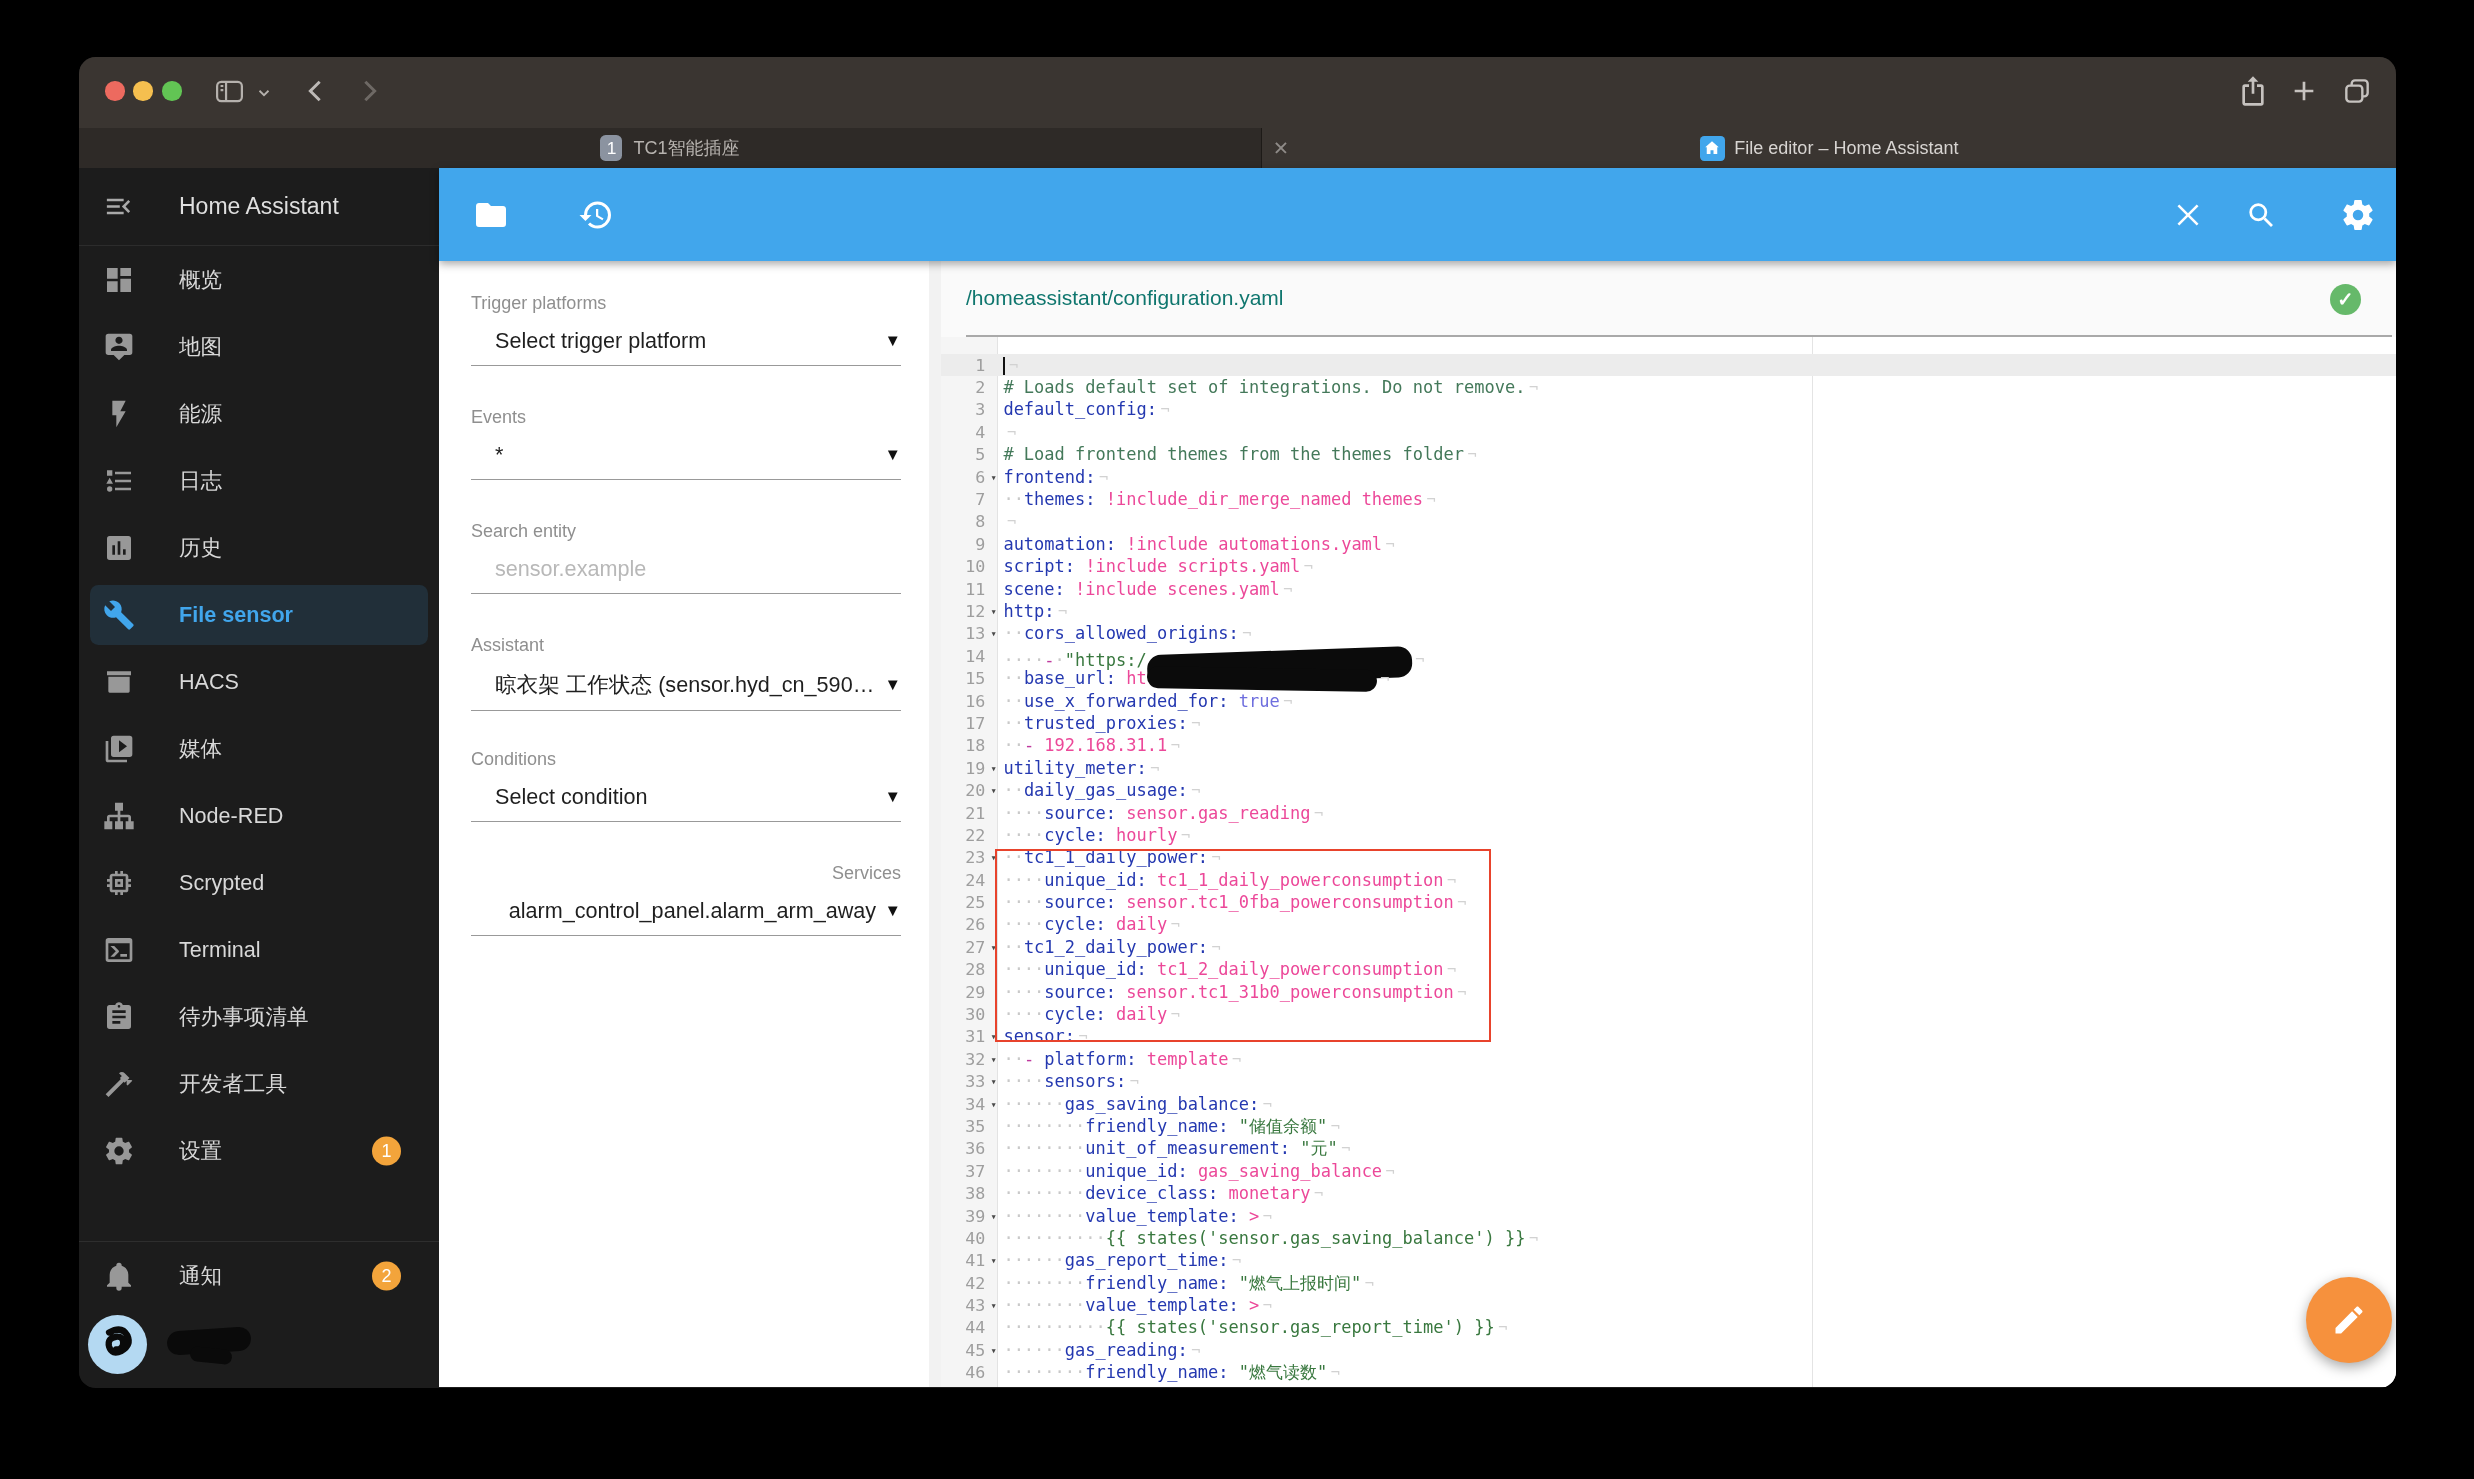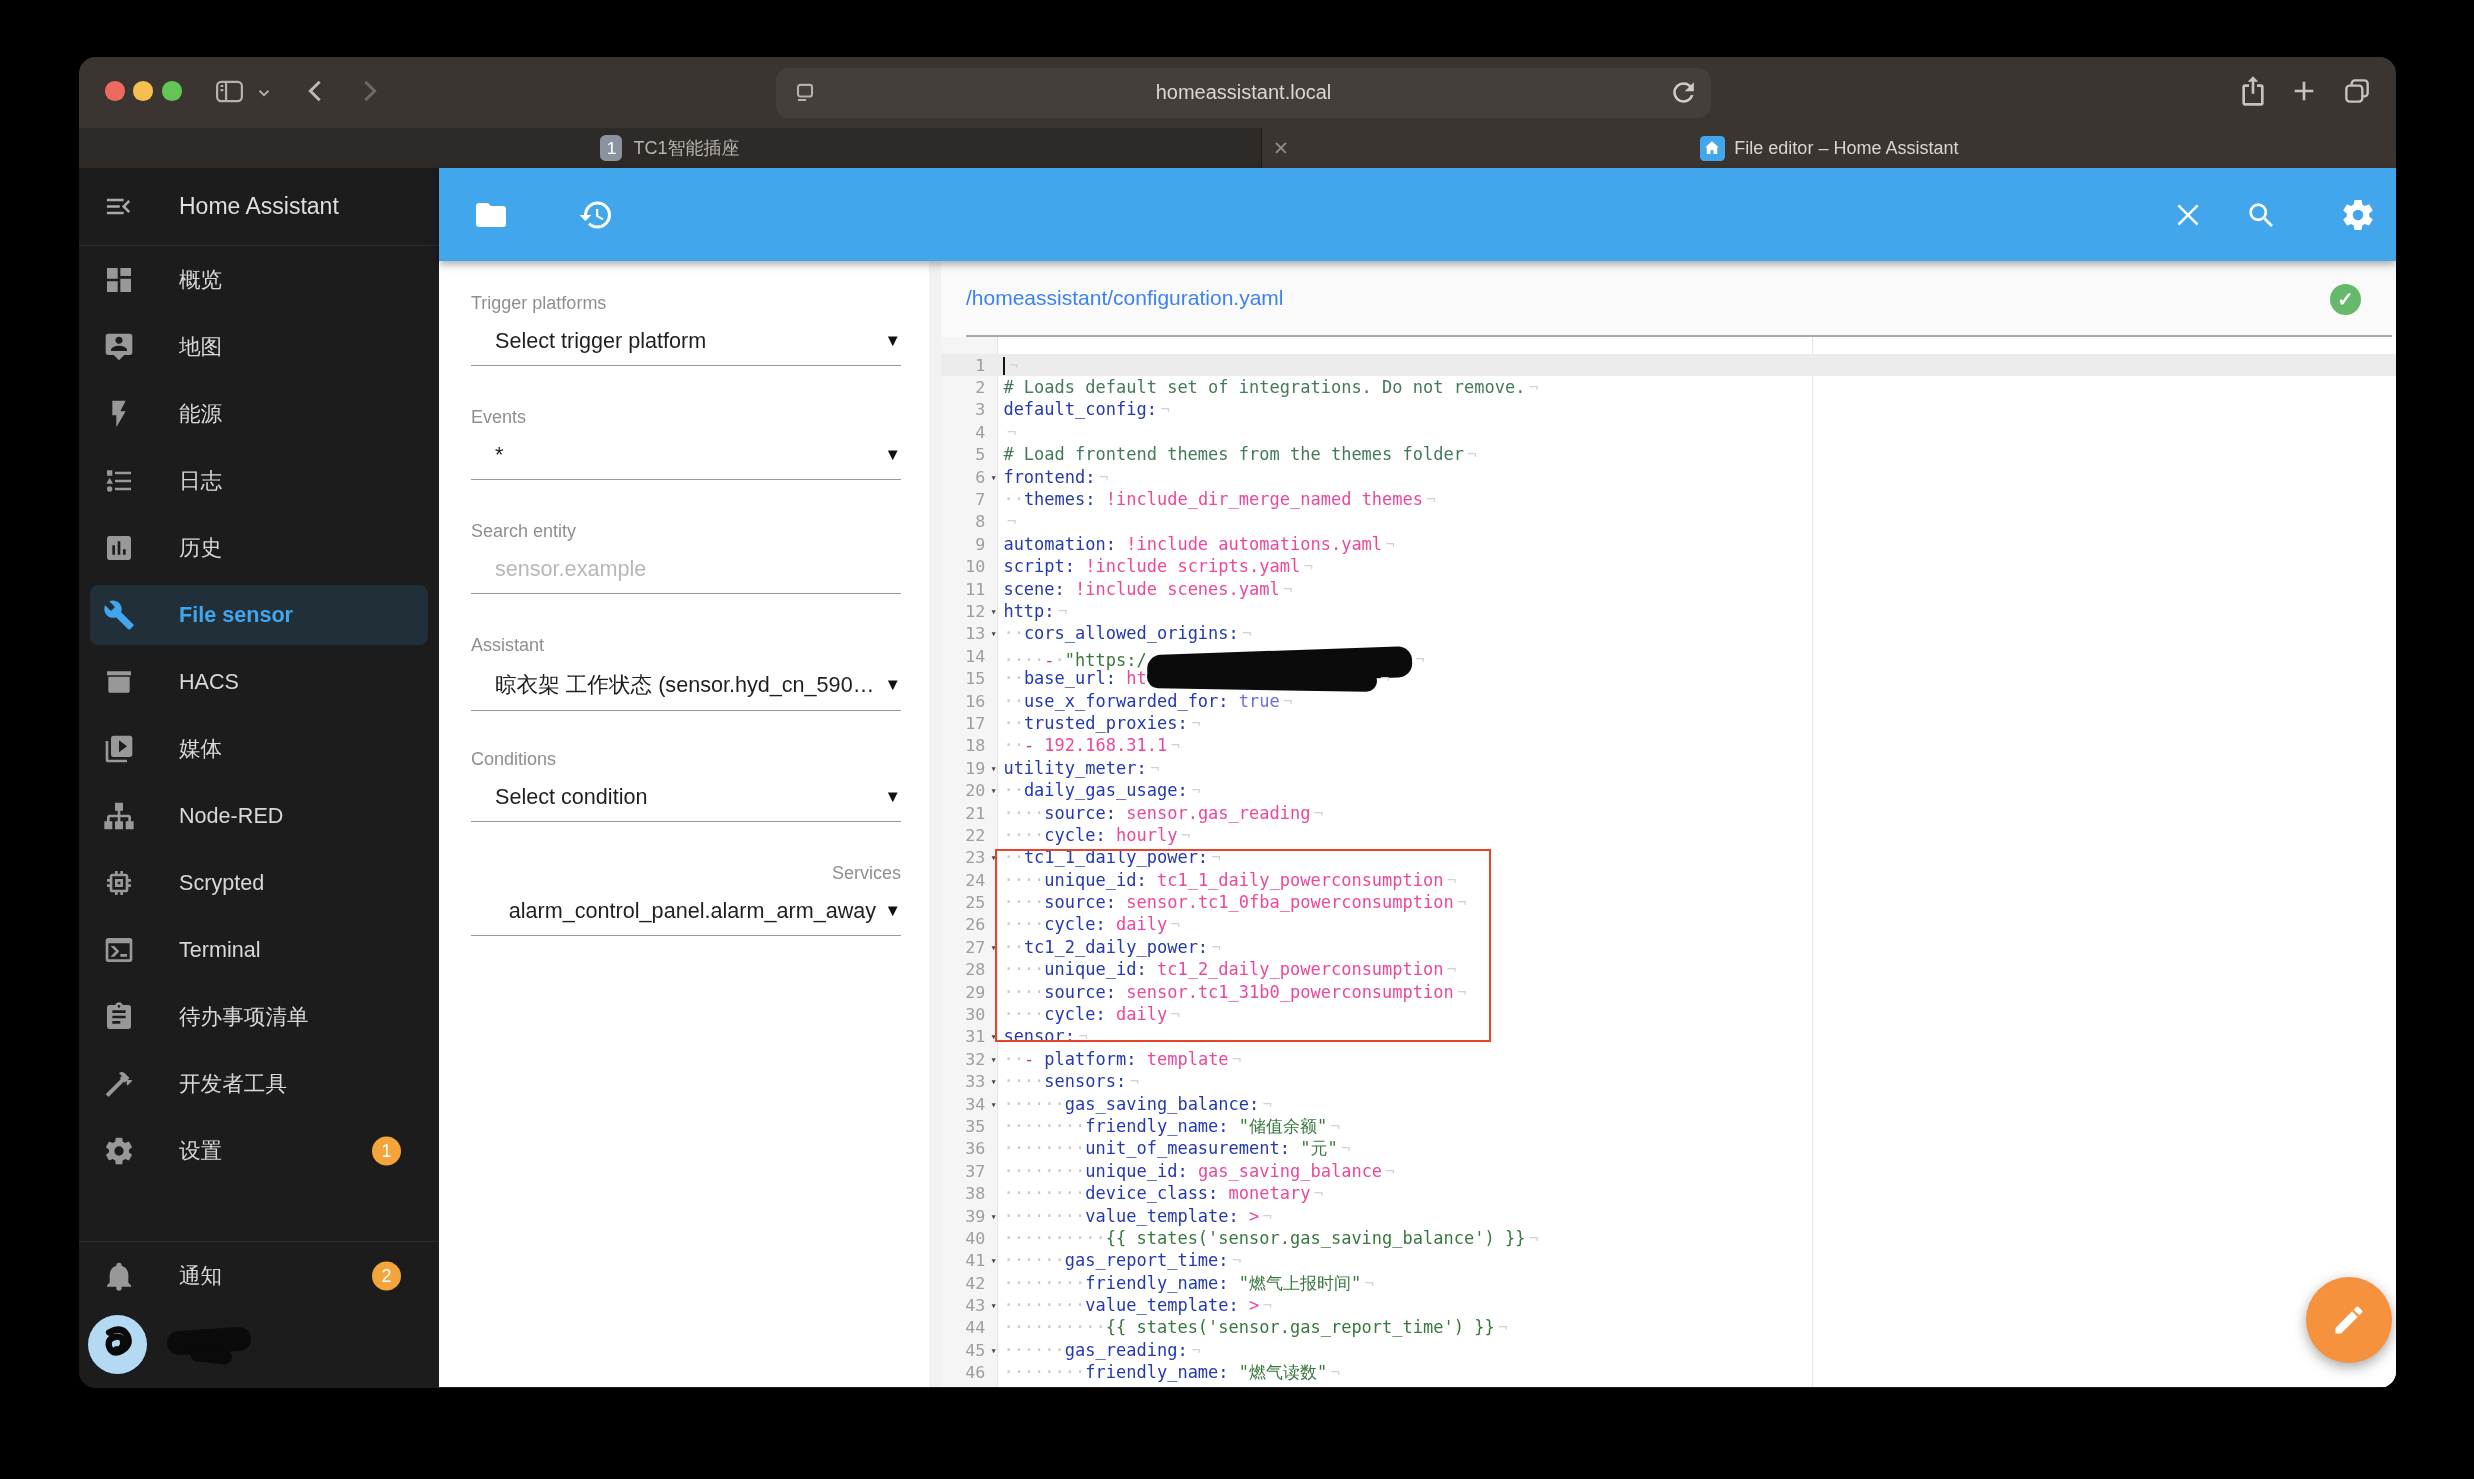--- a/index.html
+++ b/index.html
@@ -50,21 +50,21 @@
   .pg{position:absolute;left:32px;right:40px;}
   .pg .lab{font-size:18px;color:#8f8f8f;}
   .pg .val{margin-top:14px;font-size:21.6px;color:#1f1f1f;display:flex;align-items:center;white-space:nowrap;}
   .pg .tx{overflow:hidden;text-overflow:ellipsis;flex:1;margin-left:24px;}
   .pg .tx.ph{color:#b8b8b8;}
   .pg .arr{margin-left:8.4px;font-size:16.7px;color:#111;flex:none;}
   .pg .ul{margin-top:11px;border-bottom:1.4px solid #999;}
   
   .editor{flex:1;background:#fafafa;position:relative;min-width:0;}
   .pathbar{position:absolute;top:0;left:0;right:0;height:76px;}
-  .pathtext{position:absolute;left:25px;top:0;height:74px;display:flex;align-items:center;font-size:21px;color:#3b82f6;}
+  .pathtext{position:absolute;left:25px;top:0;height:74px;display:flex;align-items:center;font-size:21px;color:#0f766e;}
   .vcheck{position:absolute;right:35px;top:23px;width:31px;height:31px;border-radius:50%;background:#66b96a;color:#fff;display:flex;align-items:center;justify-content:center;font-size:19.5px;font-weight:bold;}
   .pathul{position:absolute;left:25px;right:4.2px;bottom:0;height:2.1px;background:#a9a9a9;}
   .scroller{position:absolute;top:76px;left:0;right:0;bottom:0;background:#fff;overflow:hidden;}
   .gutterbg{position:absolute;left:0;top:0;bottom:0;width:56px;background:#f5f5f5;border-right:0.7px solid #e3e3e3;}
   .ruler{position:absolute;left:871px;top:0;bottom:0;width:0.7px;background:#e4e4e4;}
   .codewrap{position:absolute;left:0;right:0;top:0;padding-top:16.7px;}
   .crow{display:flex;height:22.4px;line-height:22.4px;font-family:"DejaVu Sans Mono",monospace;font-size:17px;position:relative;z-index:2;}
   .crow.active{background:#ececec;}
   .gut{width:61px;flex:none;display:flex;justify-content:flex-end;align-items:center;color:#9e9e9e;font-size:16.7px;font-family:"DejaVu Sans Mono",monospace;}
   .fold{width:16.7px;font-size:10.5px;color:#4a4a4a;text-align:center;flex:none;}
@@ -109,34 +109,20 @@
       <svg width="32" height="32" viewBox="0 0 24 24" fill="none" stroke="#bdb9b6" stroke-width="2.2">
           <polyline points="14,5 7,12 14,19"></polyline>
         </svg>
     </span>
     <span class="ticon" style="left:273px">
       <svg width="32" height="32" viewBox="0 0 24 24" fill="none" stroke="#6e6965" stroke-width="2.2">
           <polyline points="10,5 17,12 10,19"></polyline>
         </svg>
     </span>
 
-    <div class="urlbar">
-      <span class="pageico">
-        <svg width="28" height="28" viewBox="0 0 24 24" fill="none" stroke="#b5b1ad" stroke-width="1.8">
-            <rect x="6" y="5" width="12" height="10" rx="2"></rect>
-            <line x1="6" y1="18" x2="13" y2="18"></line>
-          </svg>
-      </span>
-      <span class="urltext">homeassistant.local</span>
-      <span class="reload">
-        <svg width="31" height="31" viewBox="0 0 24 24" fill="#cfccc9">
-            <path d="M17.65,6.35C16.2,4.9 14.21,4 12,4A8,8 0 0,0 4,12A8,8 0 0,0 12,20C15.73,20 18.84,17.45 19.73,14H17.65C16.83,16.33 14.61,18 12,18A6,6 0 0,1 6,12A6,6 0 0,1 12,6C13.66,6 15.14,6.69 16.22,7.78L13,11H20V4L17.65,6.35Z"></path>
-          </svg>
-      </span>
-    </div>
 
     <span class="ticon" style="left:2158px">
       <svg width="32" height="32" viewBox="0 0 24 24" fill="#c6c2bf">
           <path d="M12,1L8,5H11V14H13V5H16M18,23H6C4.89,23 4,22.1 4,21V9A2,2 0 0,1 6,7H9V9H6V21H18V9H15V7H18A2,2 0 0,1 20,9V21A2,2 0 0,1 18,23Z"></path>
         </svg>
     </span>
     <span class="ticon" style="left:2209px">
       <svg width="32" height="32" viewBox="0 0 24 24" fill="none" stroke="#c6c2bf" stroke-width="2">
           <line x1="12" y1="5" x2="12" y2="19"></line>
           <line x1="5" y1="12" x2="19" y2="12"></line>

